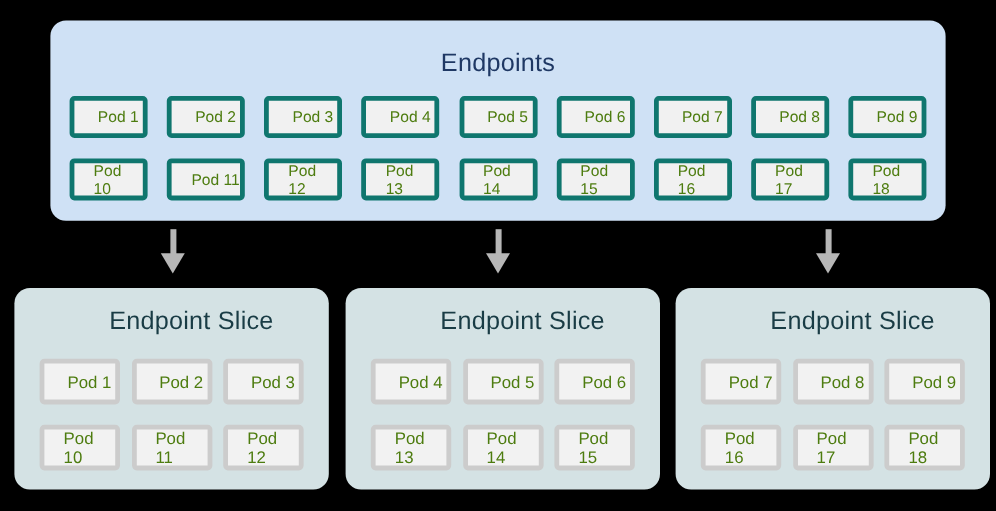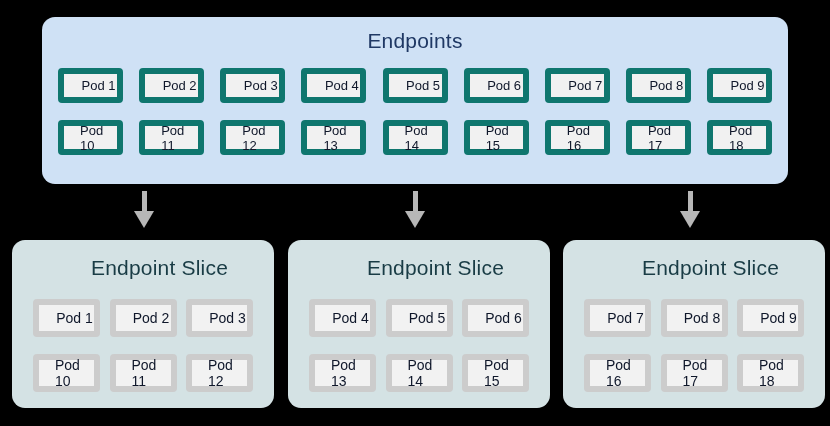--- a/index.html
+++ b/index.html
@@ -26,38 +26,38 @@
     background: #cfe1f5;
     border-radius: 13px;
   }
 
   #endpoints-title {
     text-align: center;
     color: #1f3864;
     font-size: 21px;
     font-weight: 400;
     letter-spacing: 0.2px;
-    padding-top: 13px;
+    padding-top: 25px;
     line-height: 1;
   }
 
   .pod-row {
     display: flex;
     justify-content: space-between;
     padding: 0 16px;
   }
 
   #endpoints-row-1 { margin-top: 17px; }
   #endpoints-row-2 { margin-top: 17px; }
 
   .pod {
     background: #f1f1f1;
-    border: 6px solid #0f766e;
+    border: 4px solid #0f766e;
     border-radius: 4px;
-    color: #0f172a;
+    color: #4d7c0f;
     font-size: 13px;
     display: flex;
     align-items: center;
     justify-content: center;
     height: 35px;
     padding-left: 16px;
   }
 
   #endpoints-panel .pod {
     width: 65px;

